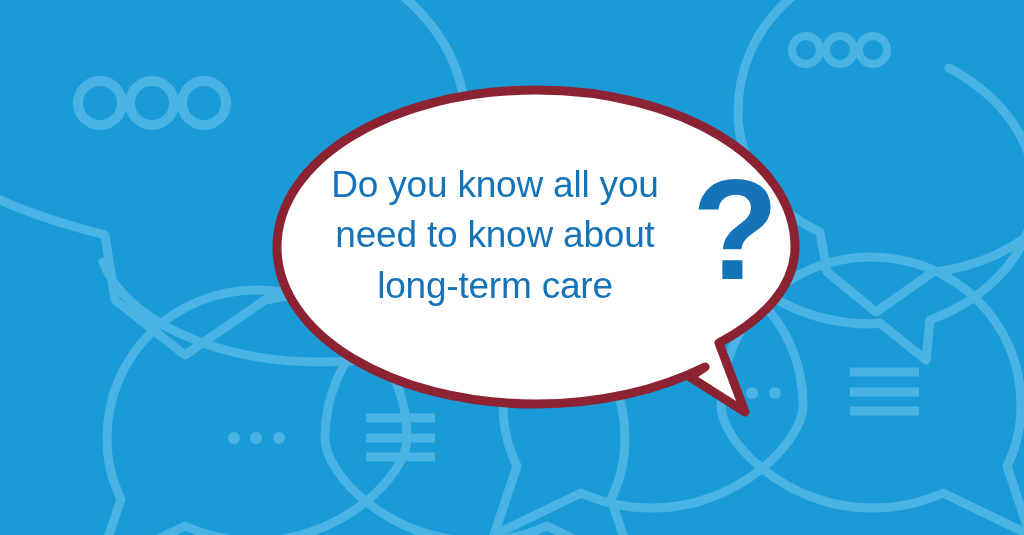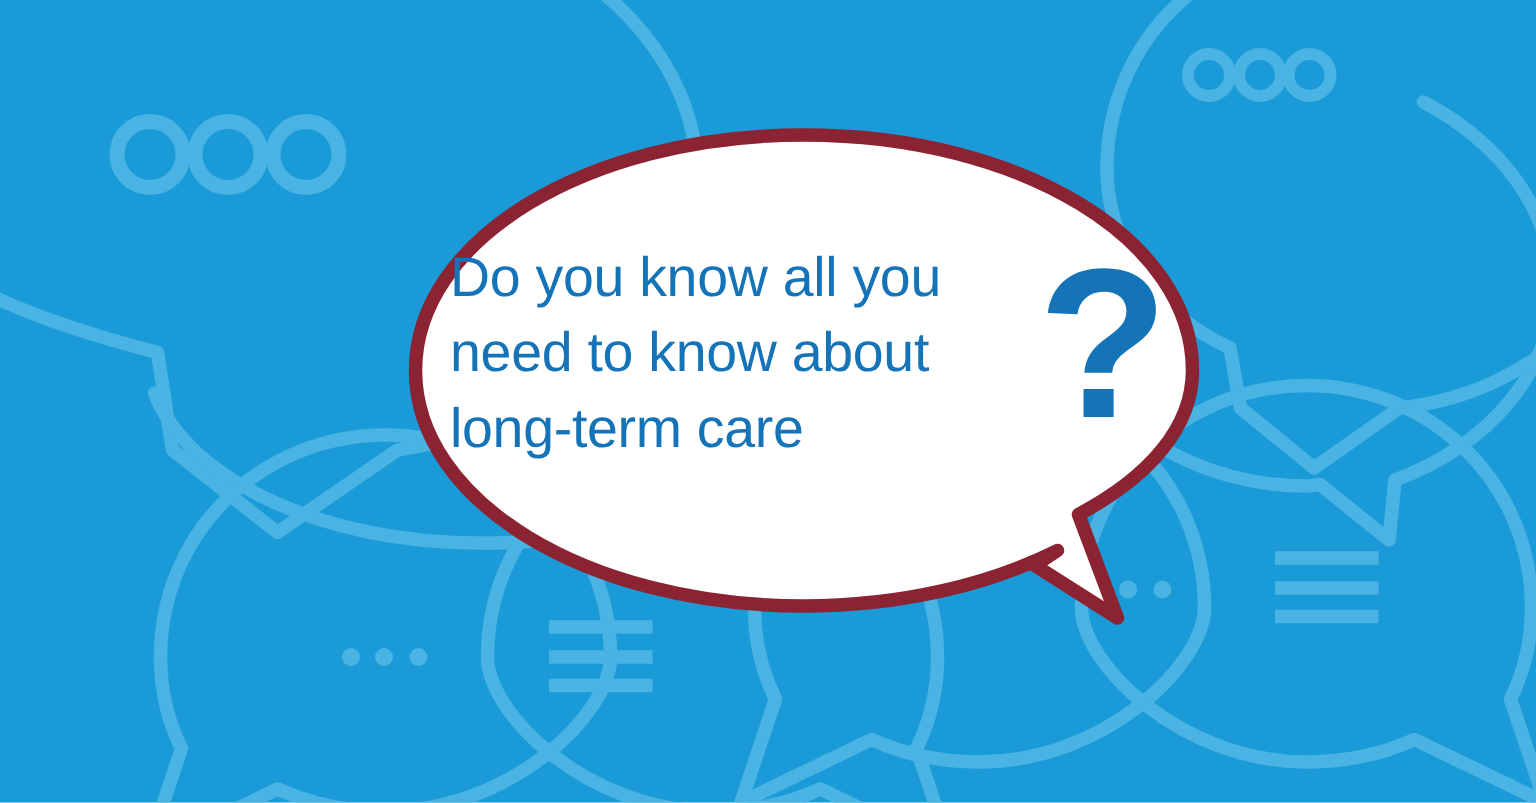--- a/index.html
+++ b/index.html
@@ -24,21 +24,21 @@
     height: 535px;
     display: block;
   }
   #fg-svg { pointer-events: none; }
 
   #headline {
     position: absolute;
     left: 300px;
     top: 160px;
     width: 390px;
-    text-align: left;
+    text-align: center;
     color: #1573b8;
     font-size: 37px;
     line-height: 1.36;
     font-weight: 400;
     letter-spacing: -0.2px;
     white-space: pre-line;
   }
   #qmark {
     position: absolute;
     left: 692px;

